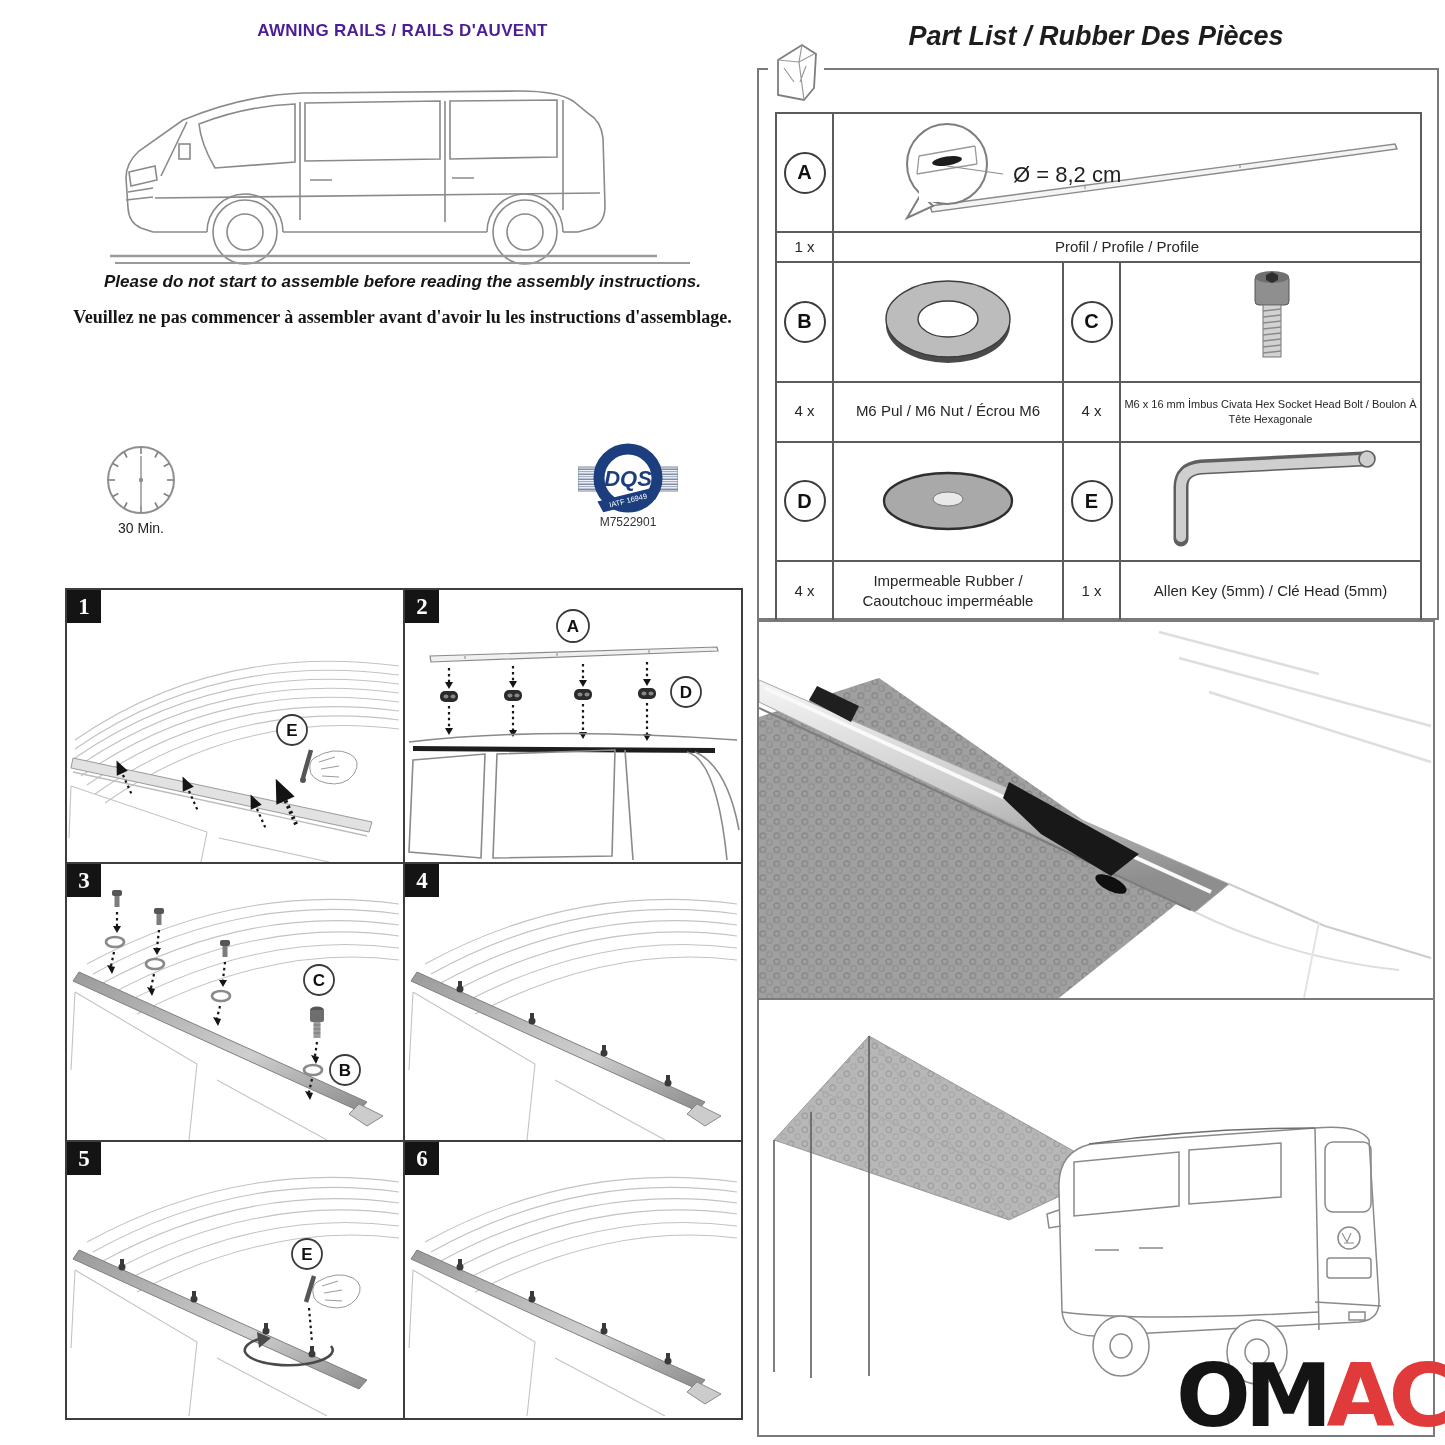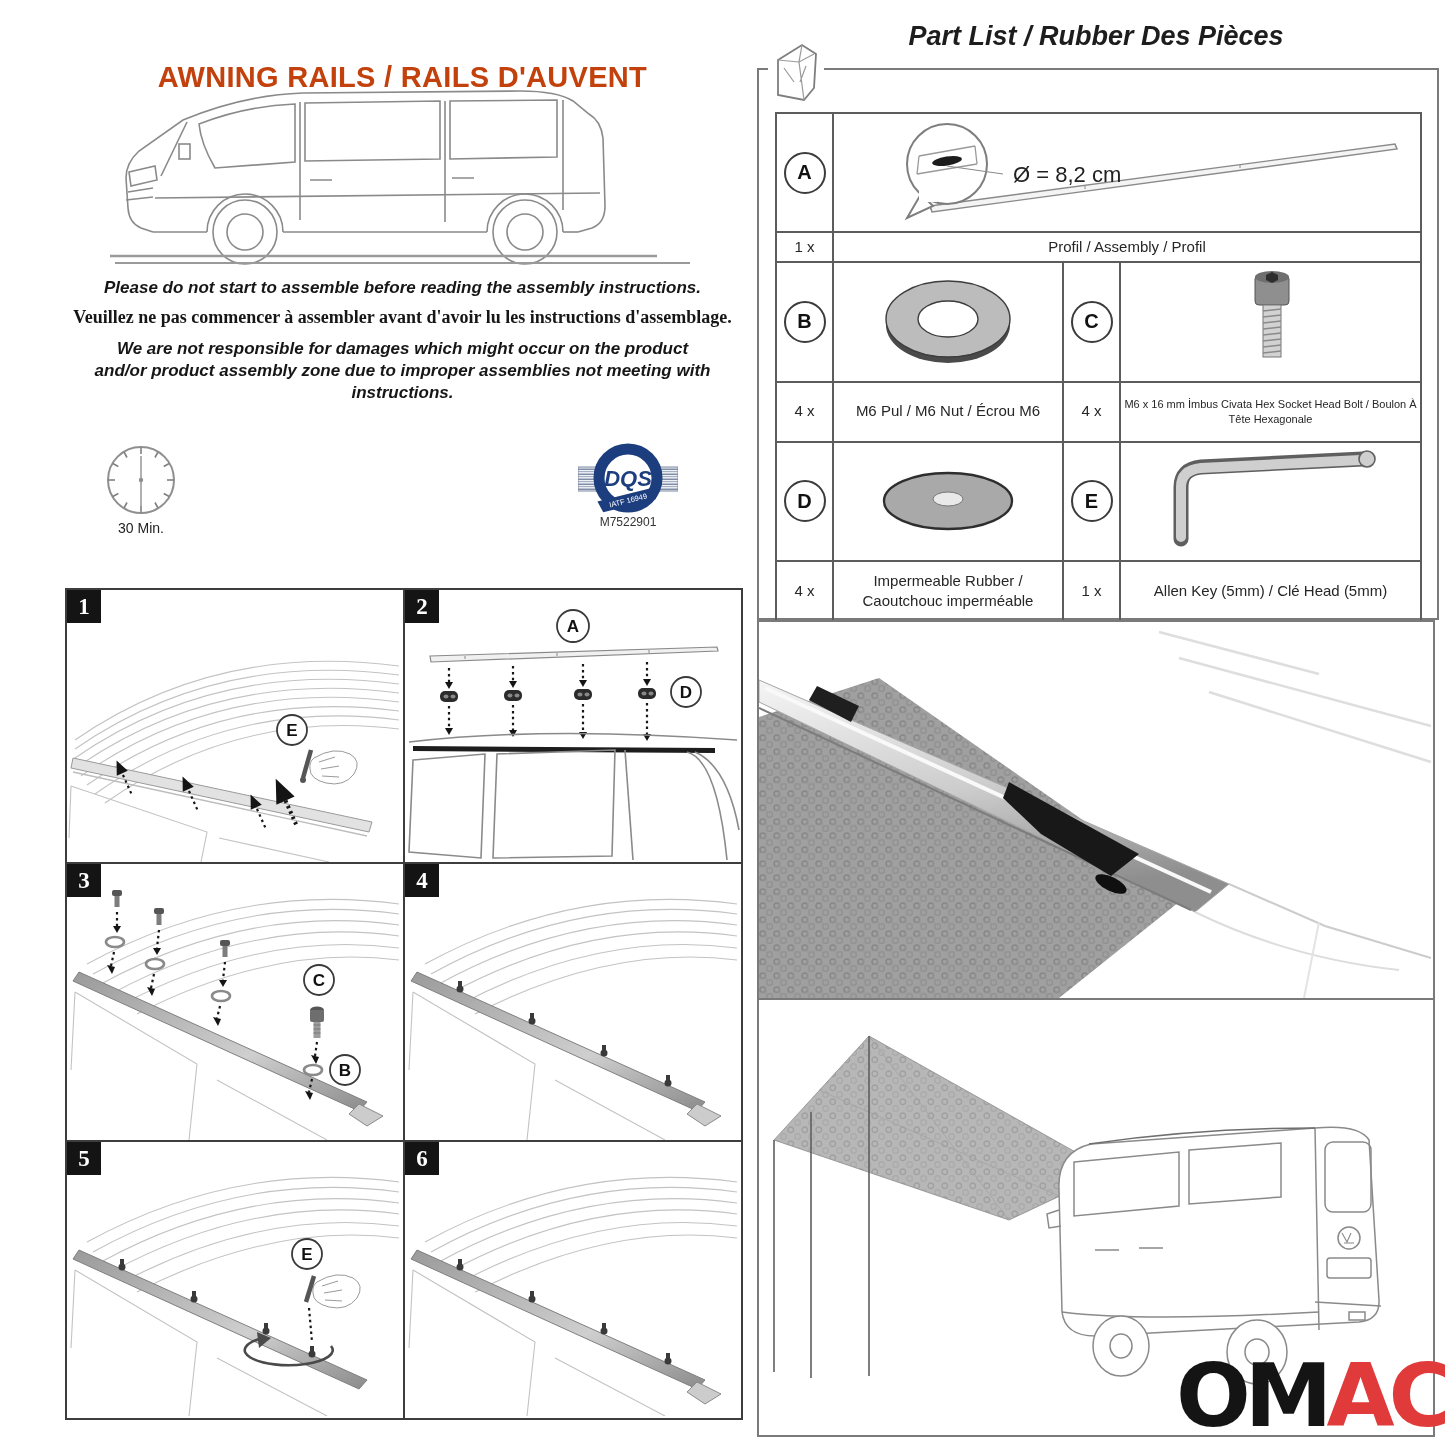--- a/index.html
+++ b/index.html
@@ -1,20 +1,20 @@
 <!DOCTYPE html>
 <html><head>
 <meta charset="utf-8">
 <style>
   html,body{margin:0;padding:0;background:#ffffff;}
   #page{position:relative;width:1445px;height:1445px;background:#ffffff;overflow:hidden;
         font-family:"Liberation Sans",sans-serif;color:#1c1c1c;}
   .abs{position:absolute;}
   .ctr{text-align:center;}
-  .title-main{font-weight:bold;font-size:29px;line-height:1.1;color:#c2410c;letter-spacing:.3px;margin-top:40px;}
+  .title-main{font-weight:bold;font-size:17px;line-height:1.1;color:#4c1d95;letter-spacing:.3px;}
   .title-italic{font-weight:bold;font-style:italic;font-size:27px;line-height:1.1;color:#1d1d1d;}
   .w-en{font-weight:bold;font-style:italic;font-size:17px;line-height:1.3;color:#161616;}
   .w-fr{font-family:"Liberation Serif",serif;font-weight:bold;font-size:18px;line-height:1.25;color:#161616;}
   .small-label{font-size:14px;color:#222;text-align:center;}
   .code-label{font-size:12px;color:#333;}
   
   .stages-grid{left:65px;top:588px;width:674px;height:828px;border:2px solid #3d3d3d;background:#fff;}
   .vdiv{position:absolute;left:336px;top:0;width:2px;height:100%;background:#3d3d3d;}
   .hdiv{position:absolute;left:0;width:100%;height:2px;background:#3d3d3d;}
   .cell{position:absolute;background:#fff;overflow:hidden;}
@@ -65,23 +65,22 @@
     <path class="ln" d="M60,138 L505,133"></path>
     <path class="ln" d="M215,120 h22 M357,118 h22"></path>
     <rect class="ln" x="84" y="84" width="11" height="15"></rect>
     <path class="ln" d="M34,112 L60,106 L62,120 L36,126 Z"></path>
     <path class="ln" d="M33,132 L58,128 M31,140 L58,137"></path>
     <line x1="15" y1="196" x2="562" y2="196" stroke="#9a9a9a" stroke-width="2.4"></line>
   </svg>
 
   <div class="abs" style="left:115px;top:262px;width:575px;border-top:2px solid #9a9a9a;"></div>
 
-  <div class="abs ctr w-en" style="left:65px;top:277px;width:675px;">Please do not start to assemble before reading the assembly instructions.</div>
+  <div class="abs ctr w-en" style="left:65px;top:271px;width:675px;">Please do not start to assemble before reading the assembly instructions.</div>
   <div class="abs ctr w-fr" style="left:65px;top:306px;width:675px;text-align:center;">Veuillez ne pas commencer à assembler avant d'avoir lu les instructions d'assemblage.</div>
-  <div class="abs ctr w-en" style="left:90px;top:338px;width:625px;">We are not responsible for damages which might occur on the product and/or product assembly zone due to improper assemblies not meeting with instructions.</div>
 
   <svg class="abs" style="left:102px;top:444px;" width="78" height="74" viewBox="0 0 78 74">
     <circle cx="39" cy="36" r="33" fill="#fff" stroke="#8f8f8f" stroke-width="2"></circle>
     <g stroke="#808080" stroke-width="1.6">
       <line x1="39" y1="3.5" x2="39" y2="10"></line>
         <line x1="39" y1="62" x2="39" y2="68.5"></line>
       <line x1="6.5" y1="36" x2="13" y2="36"></line>
         <line x1="65" y1="36" x2="71.5" y2="36"></line>
       <line x1="22" y1="8" x2="25" y2="13.5"></line>
         <line x1="56" y1="8" x2="53" y2="13.5"></line>
@@ -437,21 +436,21 @@
           <rect x="84" y="76" width="18" height="12" fill="#ffffff" stroke="none"></rect>
           <path d="M84,42 L140,32 M82,60 L142,50 M84,42 L82,60 M140,32 L142,50" stroke="#9a9a9a" stroke-width="1.3" fill="none"></path>
           <ellipse cx="112" cy="47" rx="15" ry="4.5" fill="#1c1c1c" transform="rotate(-9 112 47)"></ellipse>
           <line x1="112" y1="52" x2="168" y2="60" stroke="#8a8a8a" stroke-width="1.2"></line>
           <text x="178" y="68" font-size="22" fill="#222">Ø = 8,2 cm</text>
         </svg>
       </td>
     </tr>
     <tr style="height:30px;">
       <td>1 x</td>
-      <td colspan="3">Profil / Assembly / Profil</td>
+      <td colspan="3">Profil / Profile / Profile</td>
     </tr>
     <tr style="height:119px;">
       <td>
         <span class="circle-letter">B</span>
       </td>
       <td>
         <svg width="200" height="112" viewBox="0 0 200 112">
           <ellipse cx="100" cy="62" rx="62" ry="38" fill="#4a4a4a"></ellipse>
           <ellipse cx="100" cy="56" rx="62" ry="38" fill="#bcbcbc" stroke="#3c3c3c" stroke-width="1.4"></ellipse>
           <ellipse cx="100" cy="56" rx="30" ry="18" fill="#ffffff" stroke="#3c3c3c" stroke-width="1.4"></ellipse>

